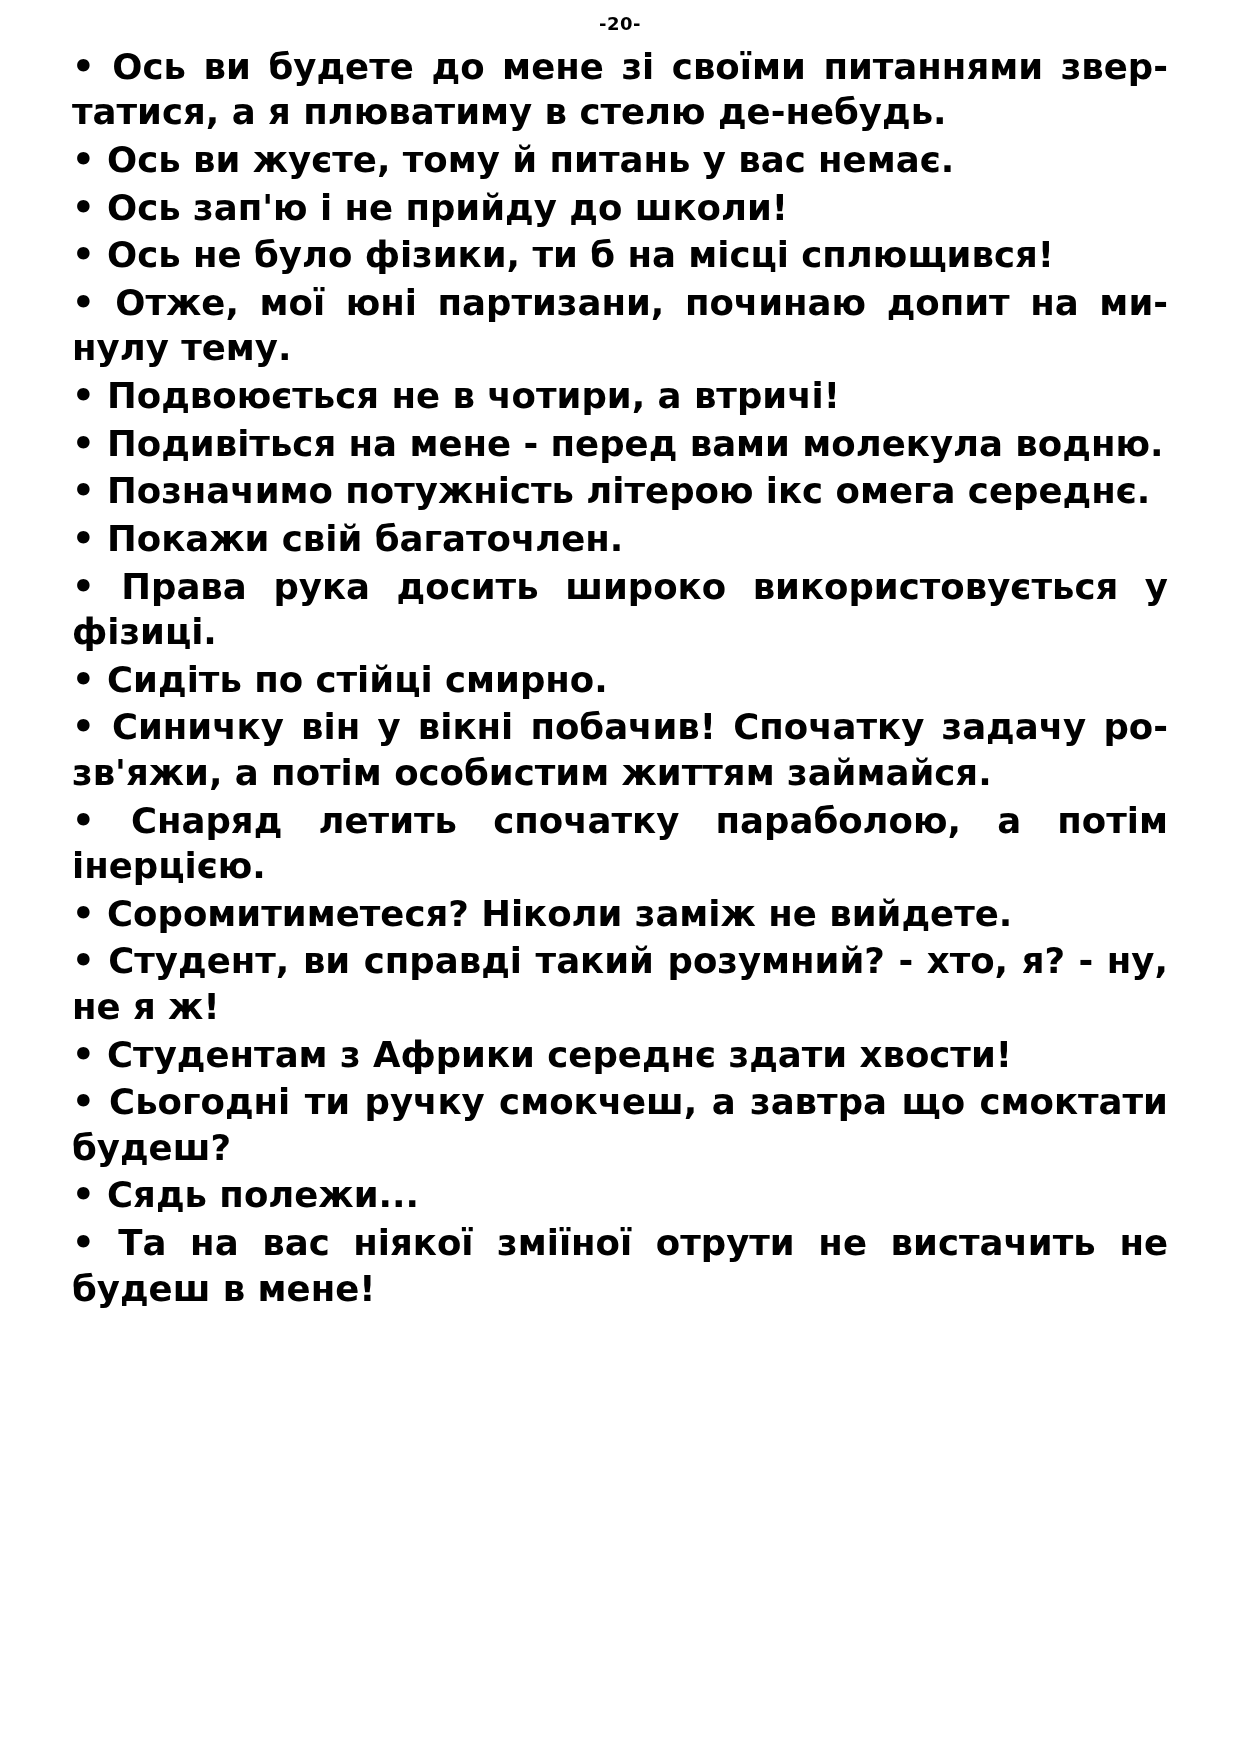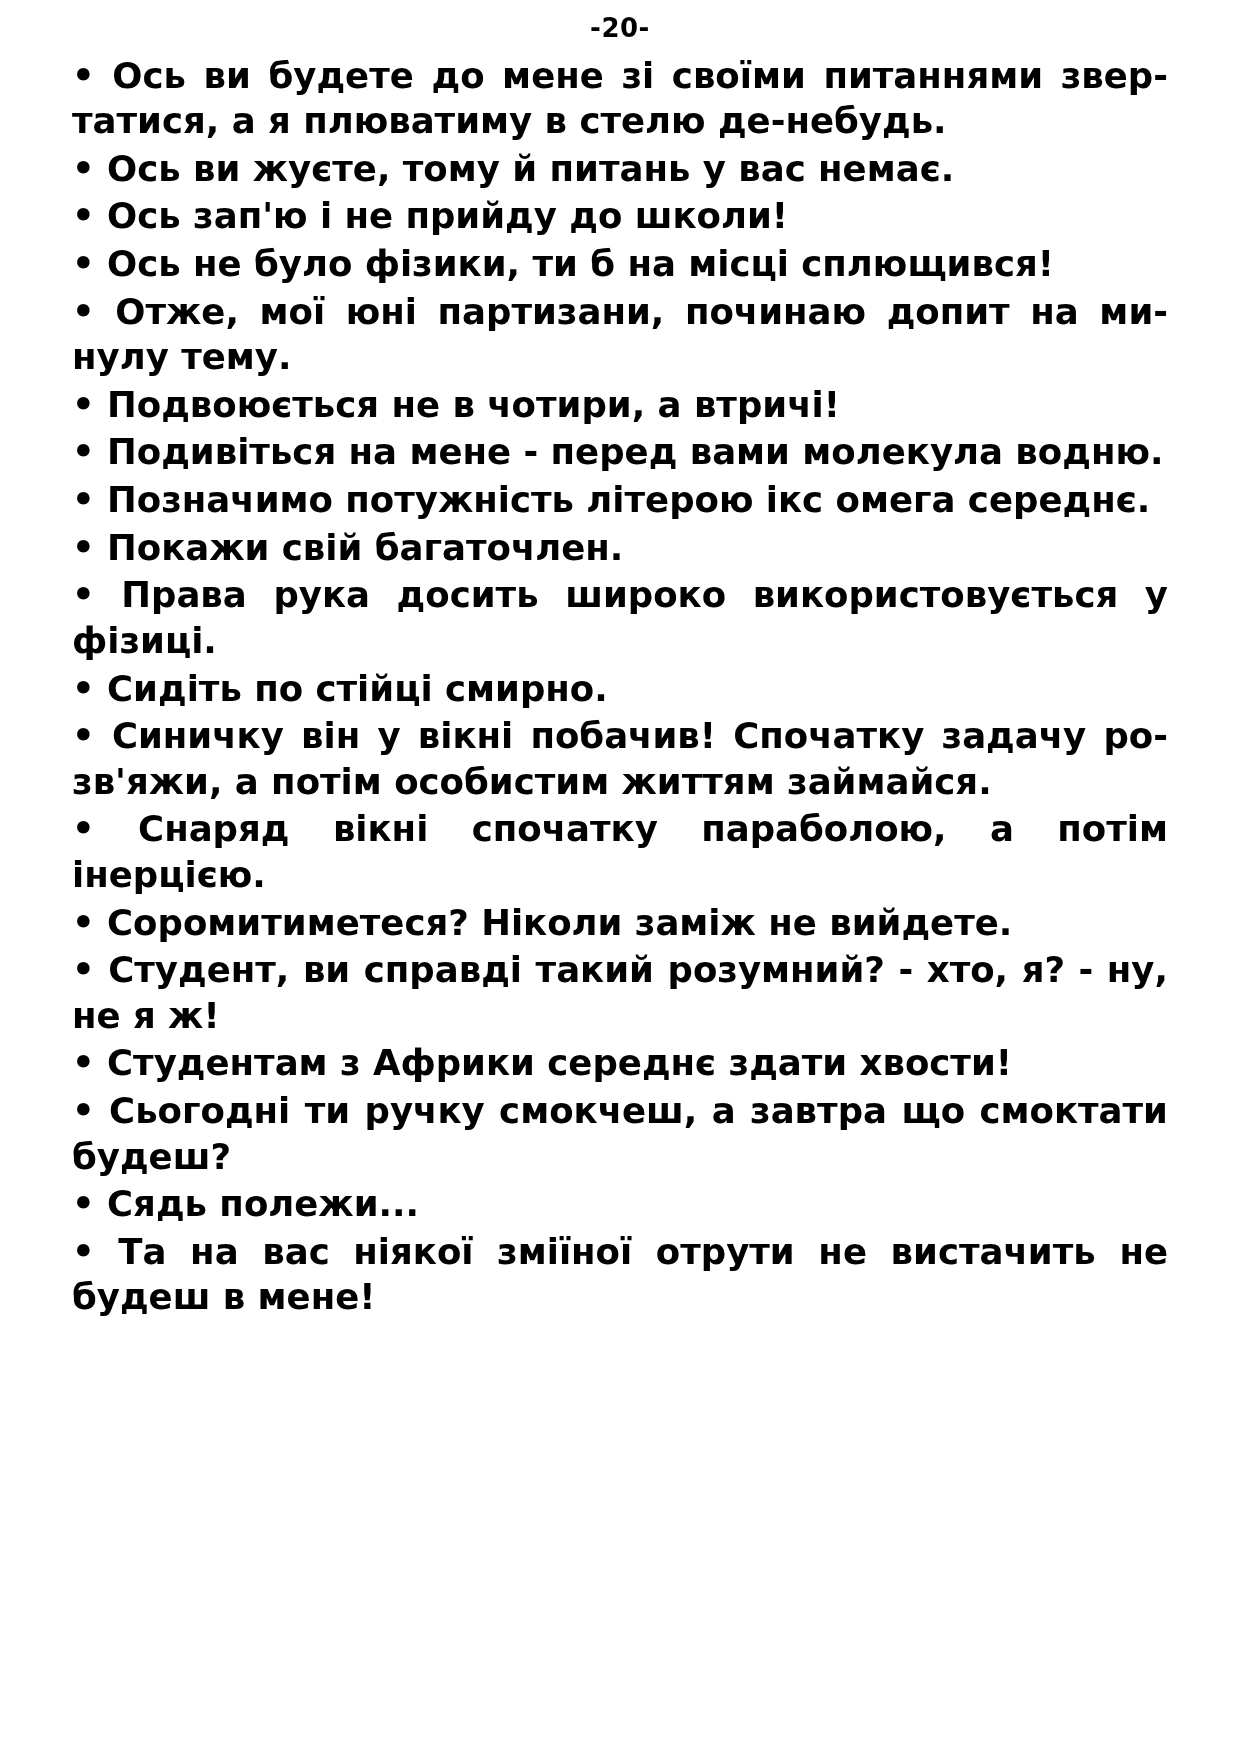--- a/index.html
+++ b/index.html
@@ -16,21 +16,21 @@
   }
   .page {
     width: 1240px;
     height: 1748px;
     box-sizing: border-box;
     padding: 14px 70px 0 70px;
     position: relative;
   }
   .page-number {
     text-align: center;
-    font-size: 26px;
+    font-size: 18px;
     font-weight: 700;
     letter-spacing: 0.5px;
     margin: 0 0 10px 0;
     line-height: 1.1;
   }
   .content {
     font-size: 35.5px;
     font-weight: 700;
     line-height: 1.285;
   }
@@ -54,21 +54,21 @@
       <p class="para">• Ось зап'ю і не прийду до школи!</p>
       <p class="para">• Ось не було фізики, ти б на місці сплющився!</p>
       <p class="para justify">• Отже, мої юні партизани, починаю допит на ми­нулу тему.</p>
       <p class="para">• Подвоюється не в чотири, а втричі!</p>
       <p class="para justify">• Подивіться на мене - перед вами молекула водню.</p>
       <p class="para">• Позначимо потужність літерою ікс омега середнє.</p>
       <p class="para">• Покажи свій багаточлен.</p>
       <p class="para justify">• Права рука досить широко використовується у фізиці.</p>
       <p class="para">• Сидіть по стійці смирно.</p>
       <p class="para justify">• Синичку він у вікні побачив! Спочатку задачу ро­зв'яжи, а потім особистим життям займайся.</p>
-      <p class="para justify">• Снаряд вікні спочатку параболою, а потім інерцією.</p>
+      <p class="para justify">• Снаряд летить спочатку параболою, а потім інерцією.</p>
       <p class="para">• Соромитиметеся? Ніколи заміж не вийдете.</p>
       <p class="para justify">• Студент, ви справді такий розумний? - хто, я? - ну, не я ж!</p>
       <p class="para">• Студентам з Африки середнє здати хвости!</p>
       <p class="para justify">• Сьогодні ти ручку смокчеш, а завтра що смоктати будеш?</p>
       <p class="para">•  Сядь полежи...</p>
       <p class="para justify">• Та на вас ніякої зміїної отрути не вистачить не будеш в мене!</p>
     </div>
 </div>
 
 </body></html>

